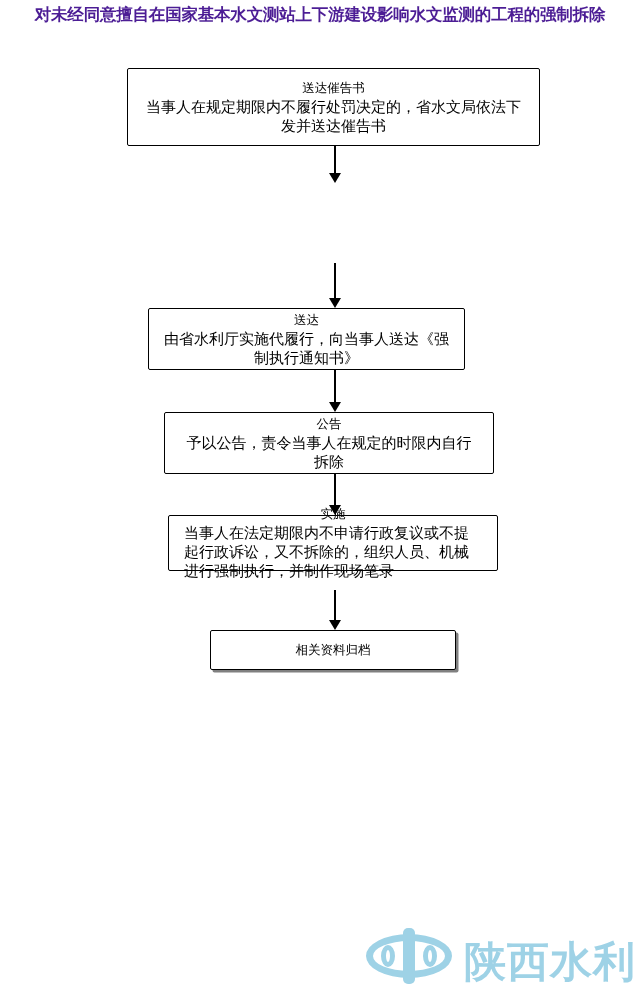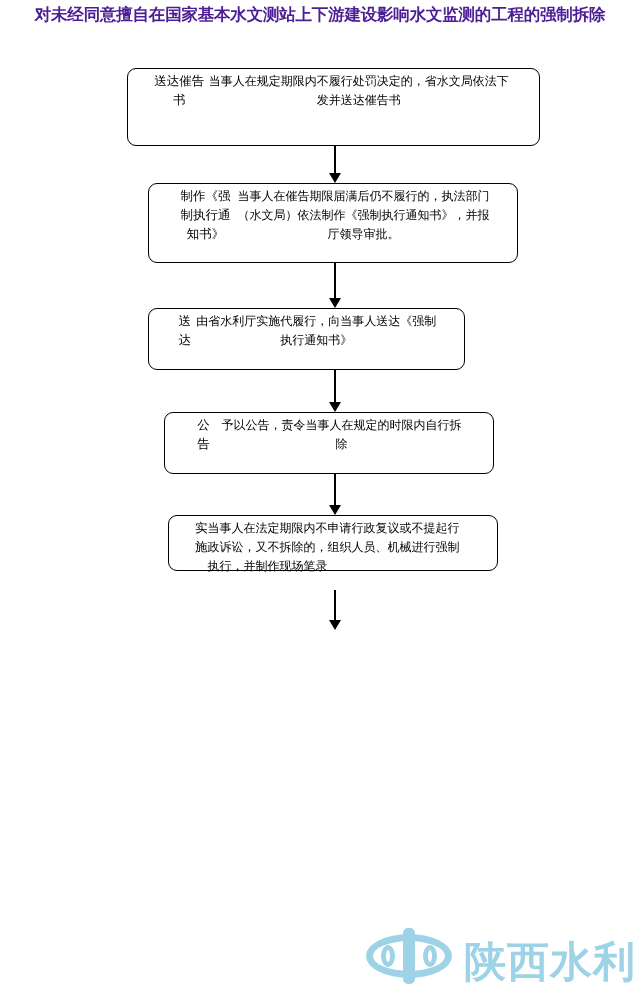--- a/index.html
+++ b/index.html
@@ -38,40 +38,40 @@
     left: 0;
     top: 0;
     width: 640px;
     height: 700px;
   }
 
   .node {
     position: absolute;
     box-sizing: border-box;
     border: 1px solid #000000;
-    border-radius: 9px;
+    border-radius: 2px;
     background: #ffffff;
     display: flex;
-    flex-direction: row;
+    flex-direction: column;
     justify-content: center;
-    padding: 3px 26px;
+    padding: 3px 15px;
   }
   .node.shadowed {
     box-shadow: 2.5px 2.5px 0 0 #808080;
   }
 
   .node .n-title {
     text-align: center;
     font-size: 12.5px;
     line-height: 19px;
     font-weight: 400;
   }
   .node .n-body {
     text-align: center;
-    font-size: 12px;
+    font-size: 15px;
     line-height: 19px;
     font-weight: 400;
   }
   .node .n-body.align-left {
     text-align: left;
     text-justify: inter-ideograph;
   }
   .node .n-solo {
     text-align: center;
     font-size: 12.5px;
@@ -181,24 +181,20 @@
 <div id="flow">
 
   <div class="node" id="node-1">
     <div class="n-title">送达催告书</div>
     <div class="n-body">当事人在规定期限内不履行处罚决定的，省水文局依法下发并送达催告书</div>
   </div>
 
   <div class="connector" id="conn-1"></div>
   <div class="arrowhead" id="head-1"></div>
 
-  <div class="node" id="node-2">
-    <div class="n-title">制作《强制执行通知书》</div>
-    <div class="n-body">当事人在催告期限届满后仍不履行的，执法部门（水文局）依法制作《强制执行通知书》，并报厅领导审批。</div>
-  </div>
 
   <div class="connector" id="conn-2"></div>
   <div class="arrowhead" id="head-2"></div>
 
   <div class="node" id="node-3">
     <div class="n-title">送达</div>
     <div class="n-body">由省水利厅实施代履行，向当事人送达《强制执行通知书》</div>
   </div>
 
   <div class="connector" id="conn-3"></div>
@@ -213,20 +209,23 @@
   <div class="arrowhead" id="head-4"></div>
 
   <div class="node" id="node-5">
     <div class="n-title">实施</div>
     <div class="n-body align-left">当事人在法定期限内不申请行政复议或不提起行政诉讼，又不拆除的，组织人员、机械进行强制执行，并制作现场笔录</div>
   </div>
 
   <div class="connector" id="conn-5"></div>
   <div class="arrowhead" id="head-5"></div>
 
+  <div class="node shadowed" id="node-6">
+    <div class="n-solo">相关资料归档</div>
+  </div>
 
 </div>
 
 <div id="logo">
   <div id="logo-emblem">
     <div class="ring"></div>
     <div class="dot-l"></div>
     <div class="dot-r"></div>
     <div class="bar"></div>
   </div>

